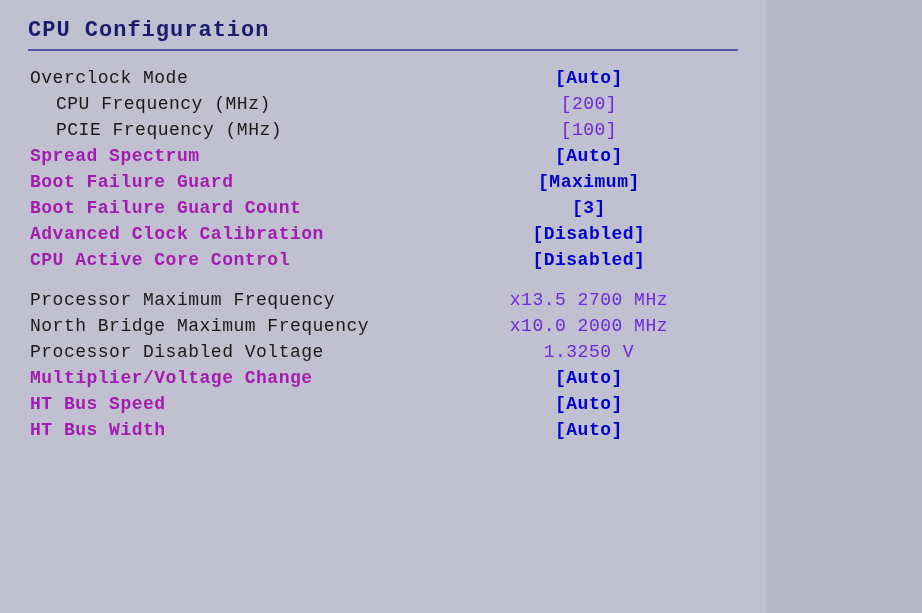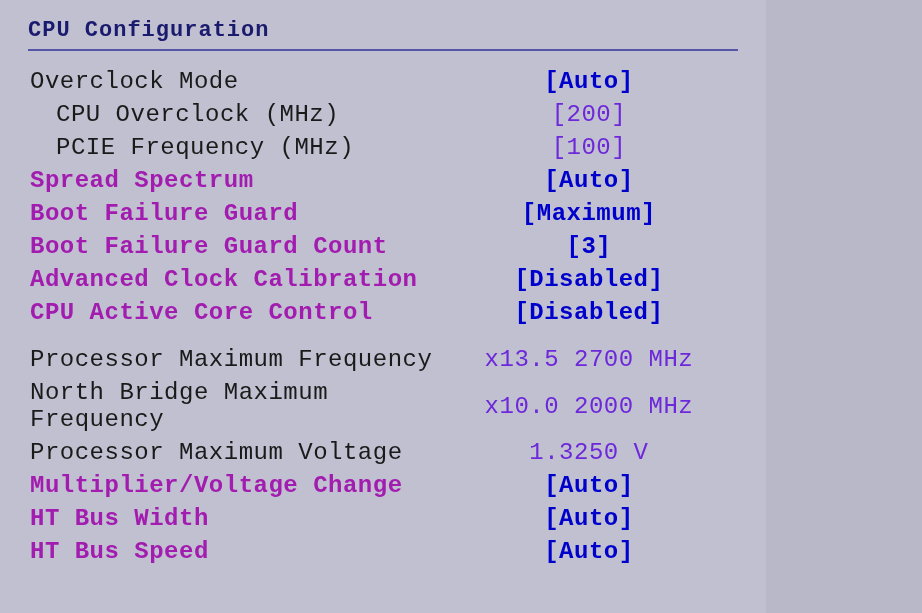--- a/index.html
+++ b/index.html
@@ -38,21 +38,21 @@
       margin-bottom: 14px;
     }
 
     .config-table {
       width: 100%;
       border-collapse: collapse;
     }
 
     .config-table tr td {
       padding: 3px 2px;
-      font-size: 24px;
+      font-size: 18px;
       letter-spacing: 0.5px;
     }
 
     .label-col {
       width: 58%;
       color: #1a1a1a;
     }
 
     .label-col.highlight {
       color: #a21caf;
@@ -85,21 +85,21 @@
   <div class="page-title">CPU Configuration</div>
   <hr class="divider">
 
   <table class="config-table">
     <tbody id="config-tbody">
     <tr>
           <td class="label-col">Overclock Mode</td>
           <td class="value-col">[Auto]</td>
         </tr>
         <tr>
-          <td class="label-col indented">CPU Overclock  (MHz)</td>
+          <td class="label-col indented">CPU Frequency  (MHz)</td>
           <td class="value-col normal">[200]</td>
         </tr>
         <tr>
           <td class="label-col indented">PCIE Frequency  (MHz)</td>
           <td class="value-col normal">[100]</td>
         </tr>
         <tr>
           <td class="label-col highlight">Spread Spectrum</td>
           <td class="value-col">[Auto]</td>
         </tr>
@@ -124,30 +124,30 @@
         </tr>
         <tr>
           <td class="label-col">Processor Maximum Frequency</td>
           <td class="value-col normal">x13.5  2700 MHz</td>
         </tr>
         <tr>
           <td class="label-col">North Bridge Maximum Frequency</td>
           <td class="value-col normal">x10.0  2000 MHz</td>
         </tr>
         <tr>
-          <td class="label-col">Processor Maximum Voltage</td>
+          <td class="label-col">Processor Disabled Voltage</td>
           <td class="value-col normal">1.3250 V</td>
         </tr>
         <tr>
           <td class="label-col highlight">Multiplier/Voltage Change</td>
           <td class="value-col">[Auto]</td>
         </tr>
         <tr>
-          <td class="label-col highlight">HT Bus Width</td>
+          <td class="label-col highlight">HT Bus Speed</td>
           <td class="value-col">[Auto]</td>
         </tr>
         <tr>
-          <td class="label-col highlight">HT Bus Speed</td>
+          <td class="label-col highlight">HT Bus Width</td>
           <td class="value-col">[Auto]</td>
         </tr>
       </tbody>
   </table>
 </div>
 
 </body></html>

